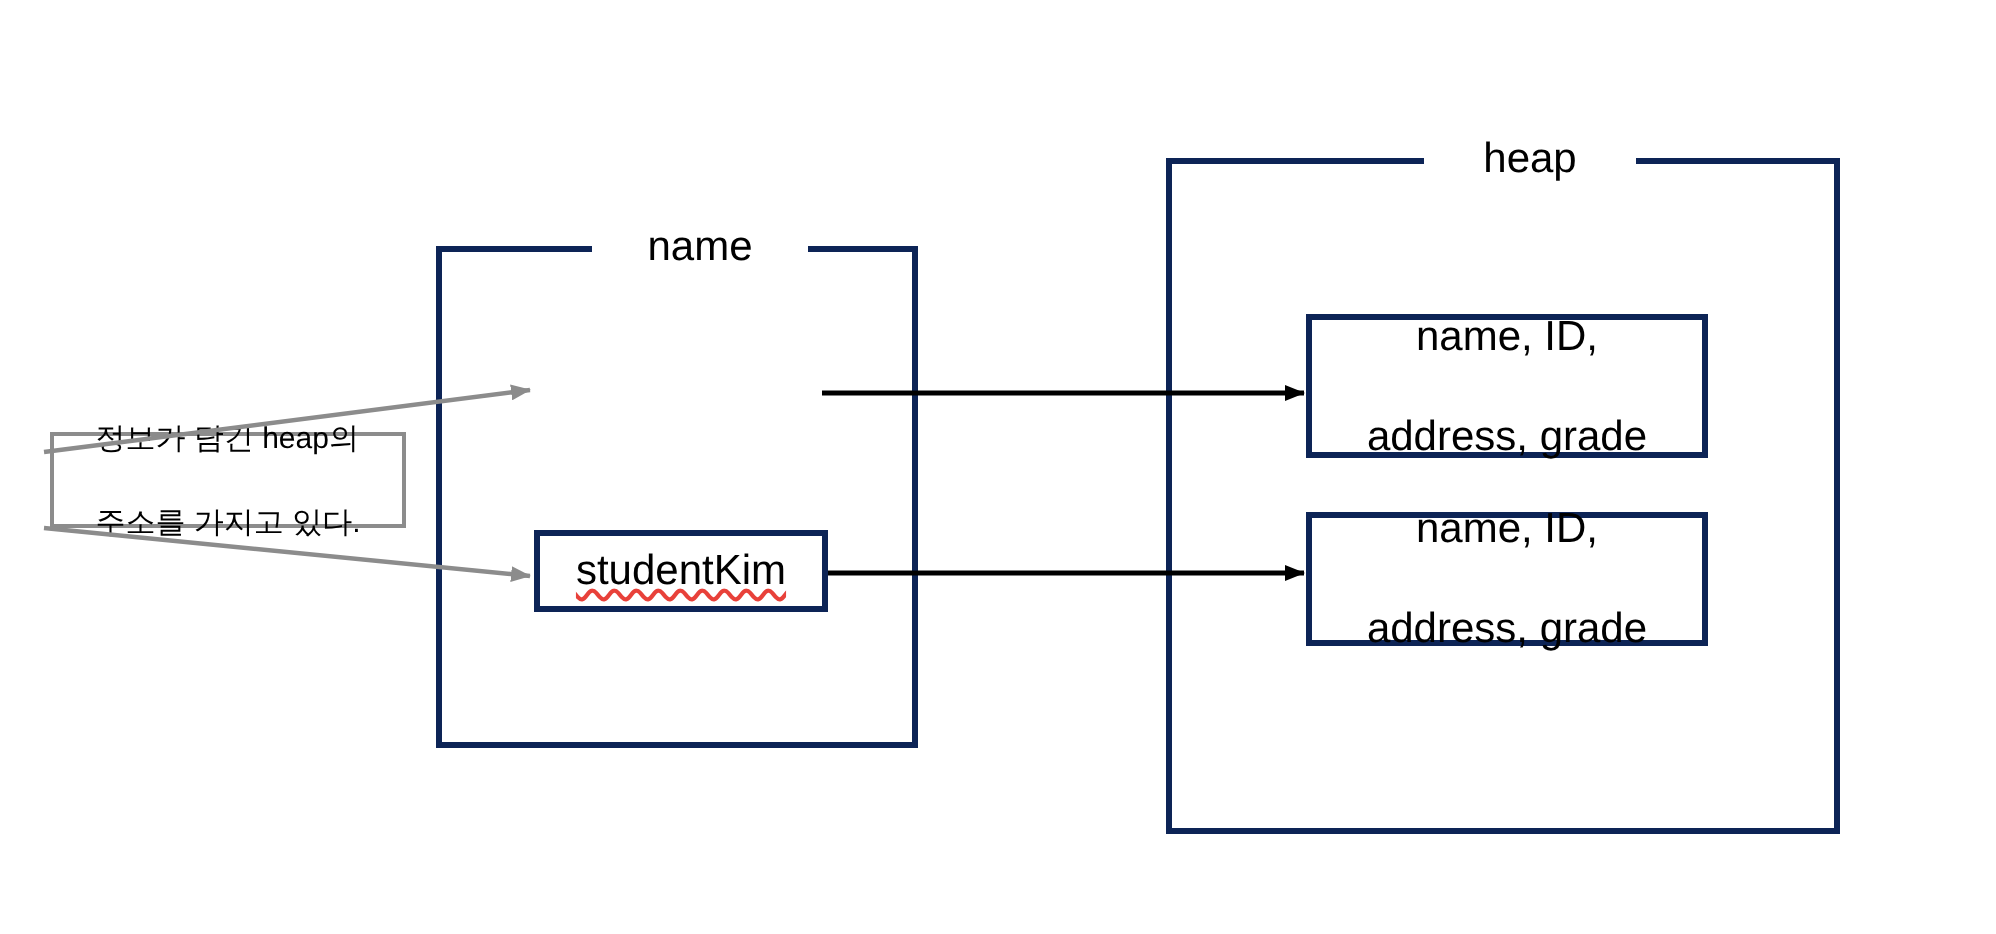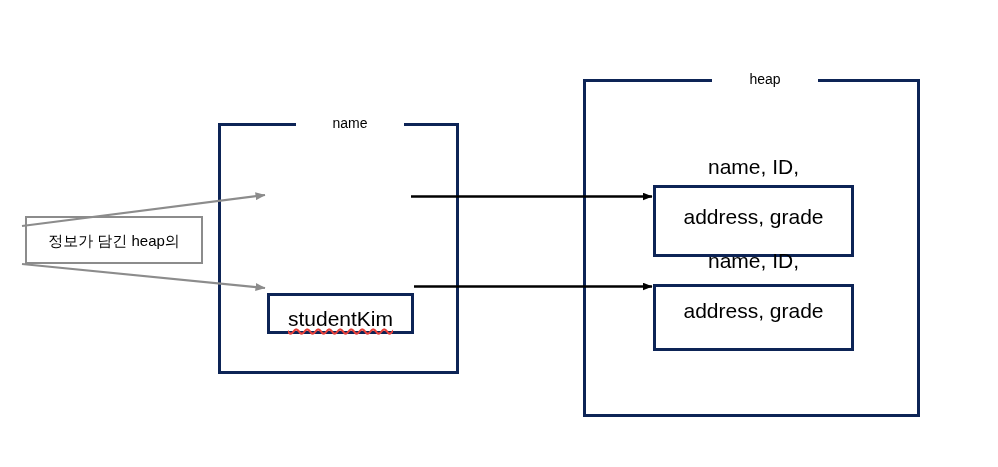--- a/index.html
+++ b/index.html
@@ -30,38 +30,37 @@
   .region {
     position: absolute;
     box-sizing: border-box;
     border: 3px solid #0d2456;
     background: transparent;
   }
   .region-label {
     position: absolute;
     background: #ffffff;
     color: #000000;
-    font-size: 14px;
+    font-size: 21px;
     line-height: 21px;
     padding: 0 12px;
     white-space: nowrap;
     text-align: center;
   }
 
   
   .vbox {
     position: absolute;
     box-sizing: border-box;
     border: 3px solid #0d2456;
     background: #ffffff;
     display: flex;
-    align-items: flex-end;
+    align-items: center;
     justify-content: center;
     color: #000000;
-    margin-top: 28px;
   }
   .vbox-text {
     font-size: 21px;
     line-height: 25px;
     text-align: center;
     white-space: pre-line;
     color: #000000;
   }
   .misspelled {
     text-decoration: underline wavy #e8413a;
@@ -114,20 +113,21 @@
   <div class="vbox" style="left:653px; top:256px; width:201px; height:67px;">
     <div class="vbox-text">
       <div>name, ID,</div>
       <div>address, grade</div>
     </div>
   </div>
 
   <div class="callout" style="left:25px; top:216px; width:178px; height:48px;">
     <div class="callout-text">
       <div>정보가 담긴 heap의</div>
+      <div>주소를 가지고 있다.</div>
     </div>
   </div>
 
   <svg class="layer" viewBox="0 0 998 467" xmlns="http://www.w3.org/2000/svg">
     <defs>
       <marker id="arrow-black" markerWidth="10" markerHeight="8" refX="9.5" refY="4" orient="auto" markerUnits="userSpaceOnUse">
         <path d="M0,0 L10,4 L0,8 z" fill="#000000"></path>
       </marker>
       <marker id="arrow-gray" markerWidth="10" markerHeight="8" refX="9.5" refY="4" orient="auto" markerUnits="userSpaceOnUse">
         <path d="M0,0 L10,4 L0,8 z" fill="#8c8c8c"></path>

